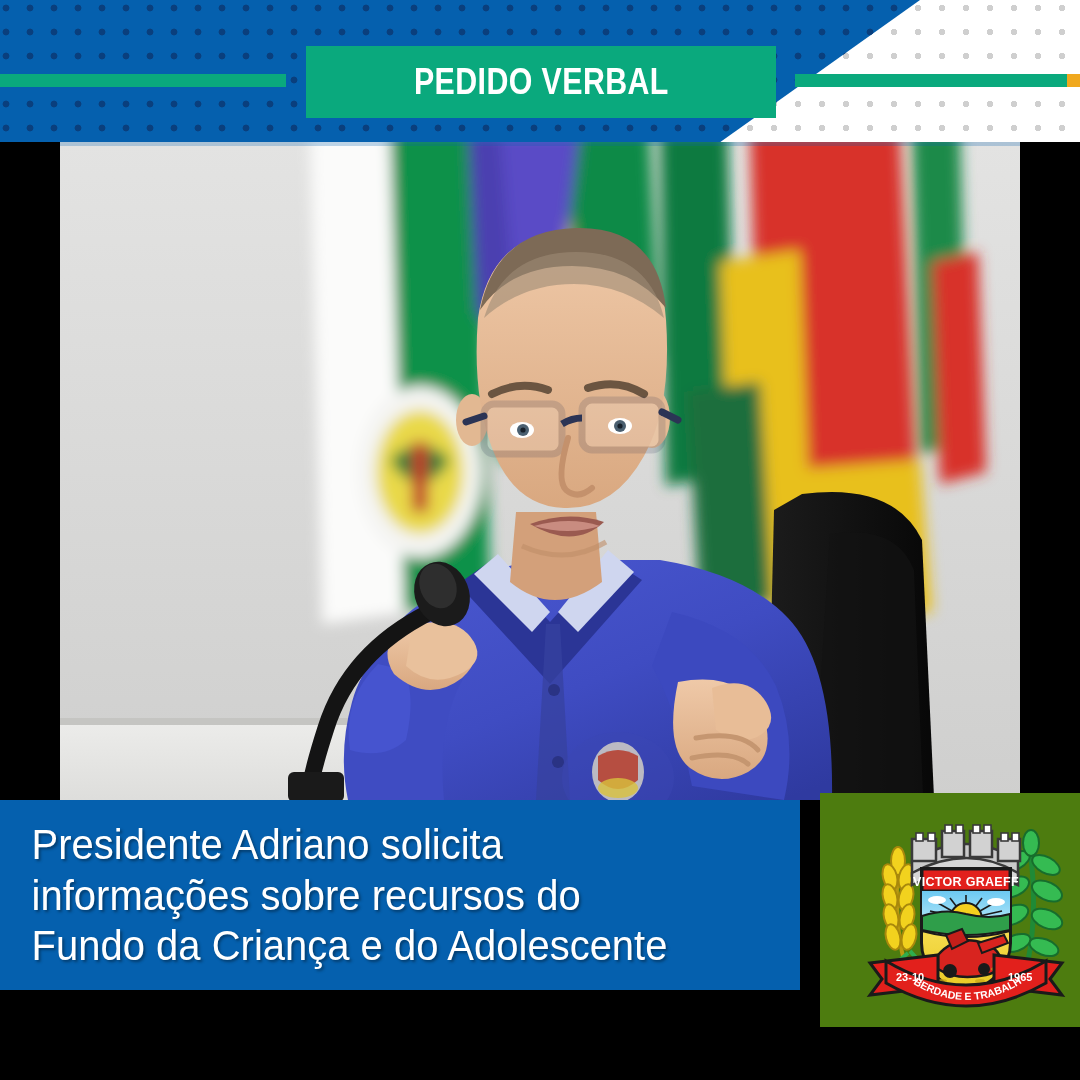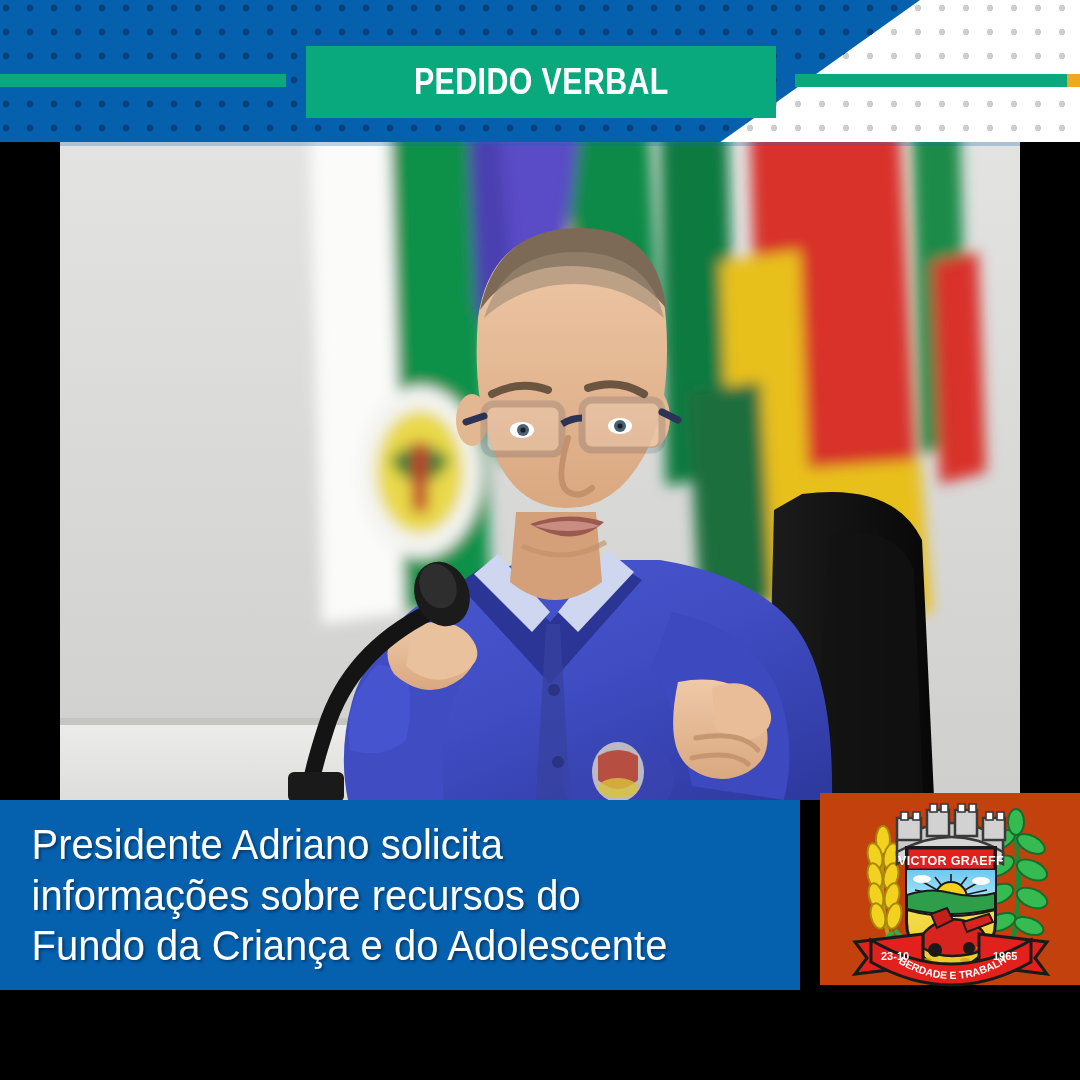--- a/index.html
+++ b/index.html
@@ -106,25 +106,25 @@
     text-shadow:2px 2px 3px rgba(0,0,0,.38);
     transform:scaleX(.93);
     transform-origin:left center;
     font-family:"Liberation Sans", sans-serif;
   }
 
   
   .logo-panel{
     position:absolute;
     left:820px; top:793px;
-    width:260px; height:192px;
-    background:#c2410c;
+    width:260px; height:234px;
+    background:#4d7c0f;
     display:flex;
     align-items:center;
-    justify-content:center;
+    justify-content:flex-end;
   }
   .logo-panel svg{ display:block; }
 
   
 </style>
 </head>
 <body>
 
 <div class="canvas">
 

